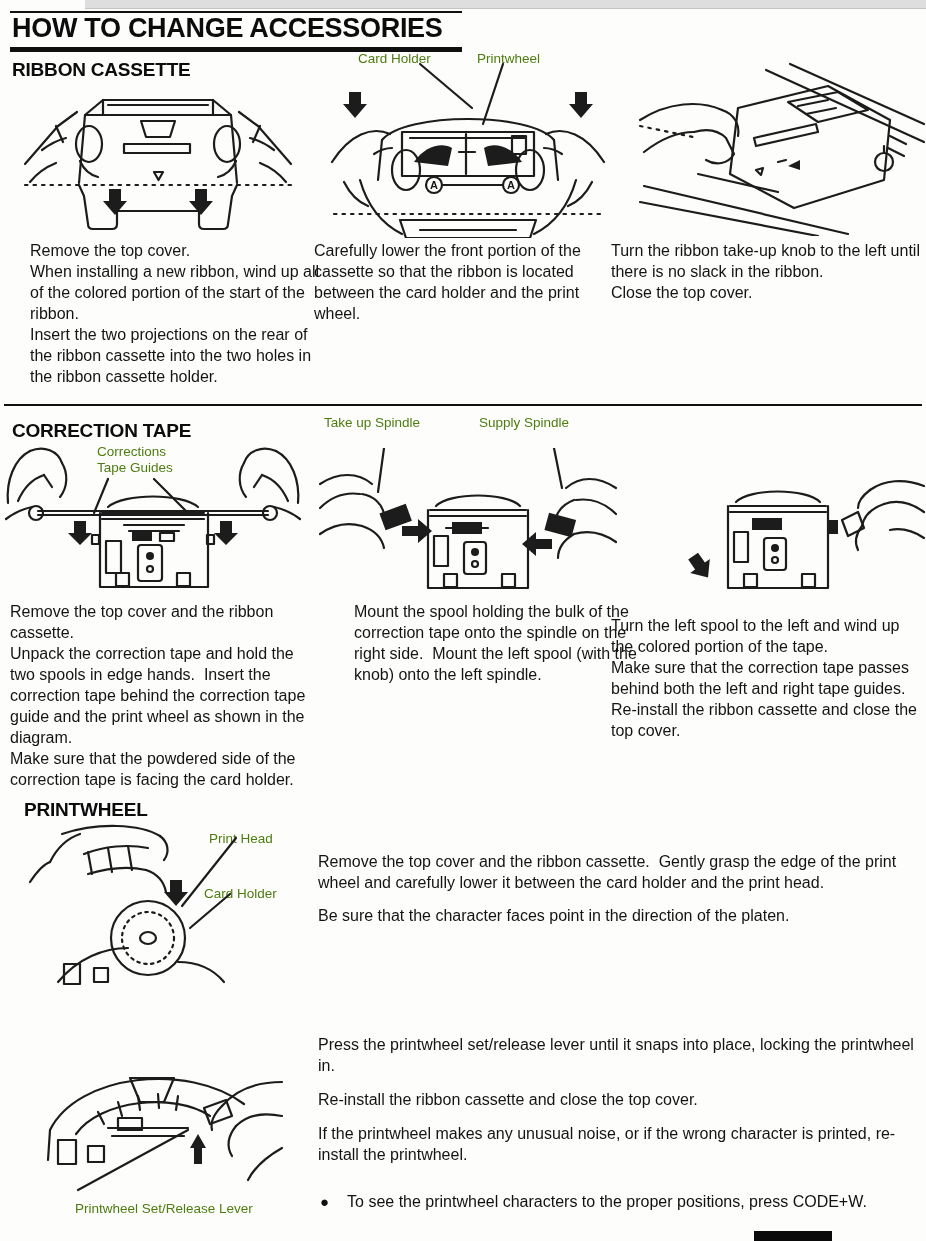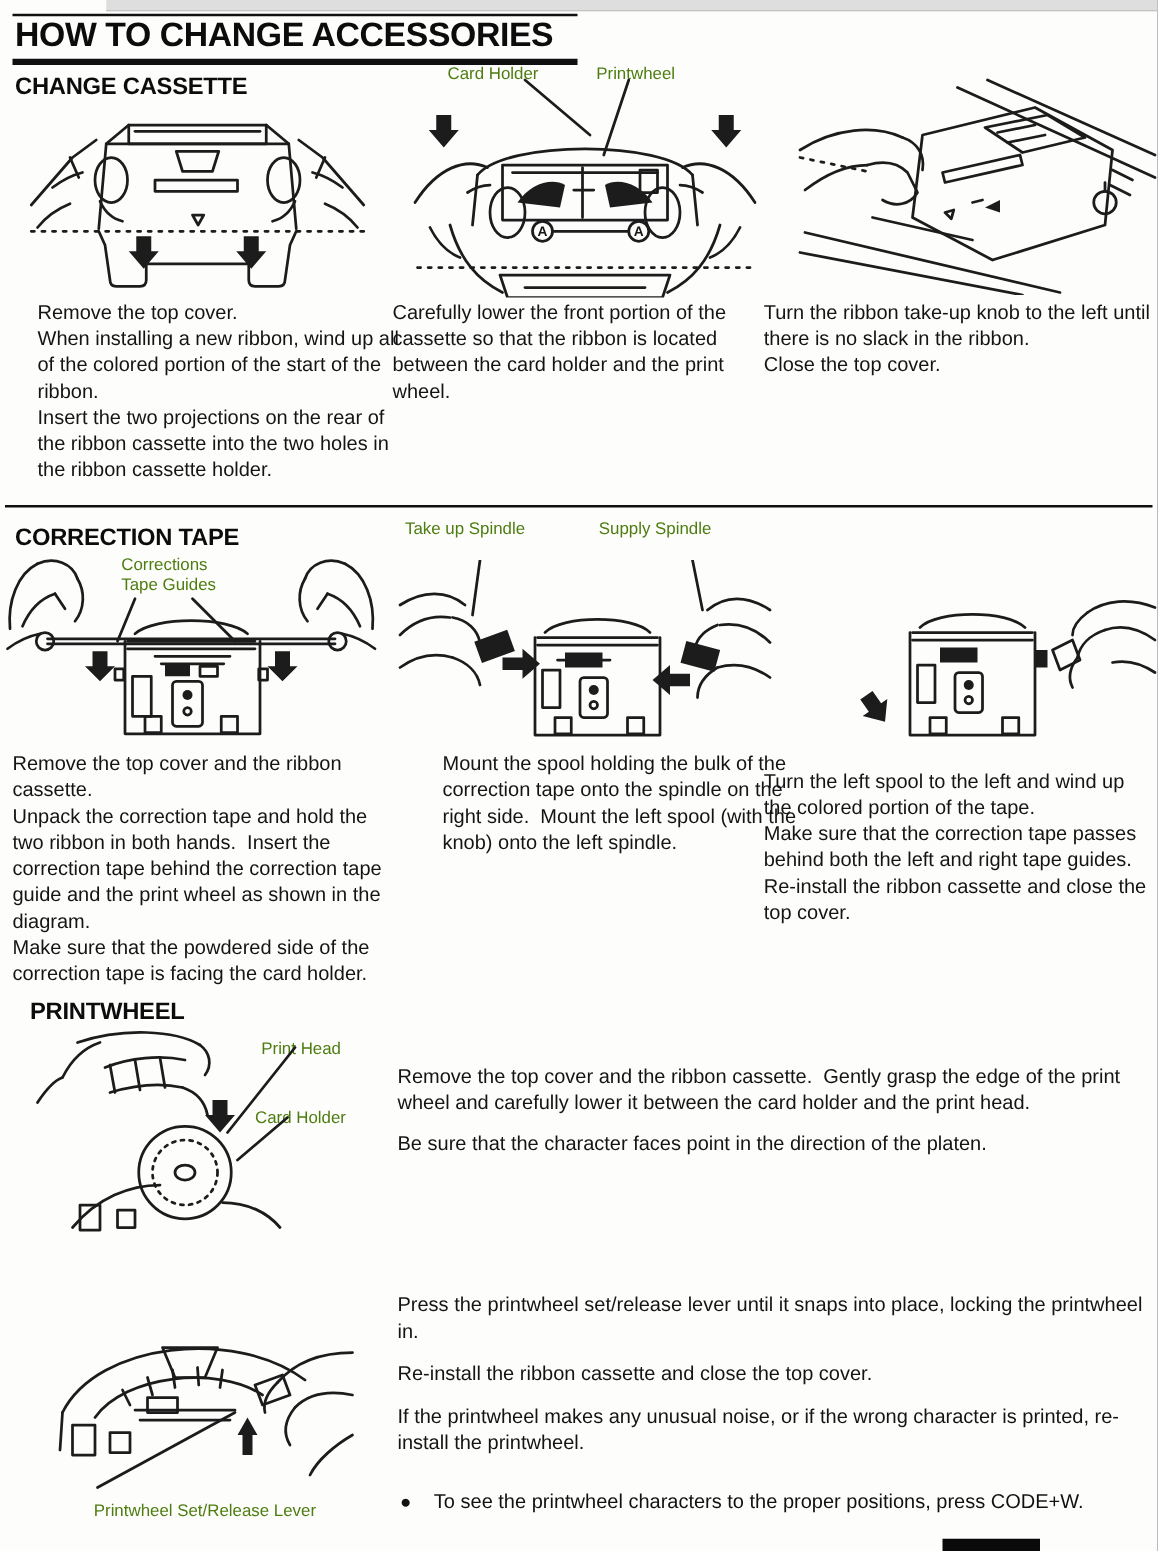--- a/index.html
+++ b/index.html
@@ -38,21 +38,21 @@
 <body>
 
 <div class="page">
 
   <div class="abs scan-strip"></div>
 
   <div class="abs rule thin"></div>
   <h1 class="abs page-title">HOW TO CHANGE ACCESSORIES</h1>
   <div class="abs rule thick"></div>
 
-  <h2 class="abs sec-h" style="left:12px; top:59px;">CHANGE CASSETTE</h2>
+  <h2 class="abs sec-h" style="left:12px; top:59px;">RIBBON CASSETTE</h2>
 
   <span class="abs lbl" style="left:358px; top:51px;">Card Holder</span>
   <span class="abs lbl" style="left:477px; top:51px;">Printwheel</span>
 
   <figure class="abs illus" style="left:22px; top:84px; width:272px; height:152px; margin:0;">
     <svg width="272" height="152" viewBox="0 0 272 152">
       <path d="M3 80 L36 42 L55 28"></path>
         <path d="M8 98 C16 88 24 83 34 79"></path>
       <path d="M20 66 C28 60 36 56 44 54"></path>
         <path d="M34 42 L41 58"></path>
@@ -257,21 +257,21 @@
         <path d="M232 22 C224 28 220 34 220 40"></path>
       <path d="M204 52 L220 44 L226 60 L210 68 Z"></path>
       <g transform="rotate(-35 62 98)">
           <polygon points="56,86 68,86 68,98 74,98 62,112 50,98 56,98"></polygon>
         </g>
     </svg>
   </figure>
 
   <div class="abs col" style="left:10px; top:601px; width:302px;">
     <p>Remove the top cover and the ribbon cassette.</p>
-    <p>Unpack the correction tape and hold the two ribbon in both hands.  Insert the correction tape behind the correction tape guide and the print wheel as shown in the diagram.</p>
+    <p>Unpack the correction tape and hold the two spools in edge hands.  Insert the correction tape behind the correction tape guide and the print wheel as shown in the diagram.</p>
     <p>Make sure that the powdered side of the correction tape is facing the card holder.</p>
   </div>
   <div class="abs col" style="left:314px; top:601px; width:298px;margin-left:40px;">
     <p>Mount the spool holding the bulk of the correction tape onto the spindle on the right side.  Mount the left spool (with the knob) onto the left spindle.</p>
   </div>
   <div class="abs col" style="left:611px; top:615px; width:312px;">
     <p>Turn the left spool to the left and wind up the colored portion of the tape.</p>
     <p>Make sure that the correction tape passes behind both the left and right tape guides.  Re-install the ribbon cassette and close the top cover.</p>
   </div>
 

